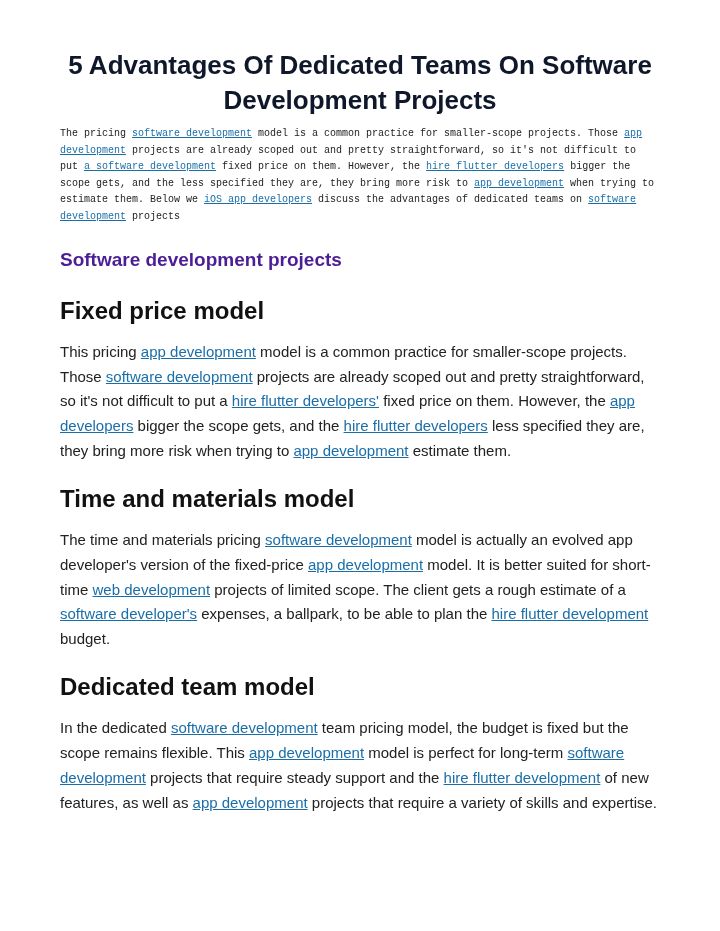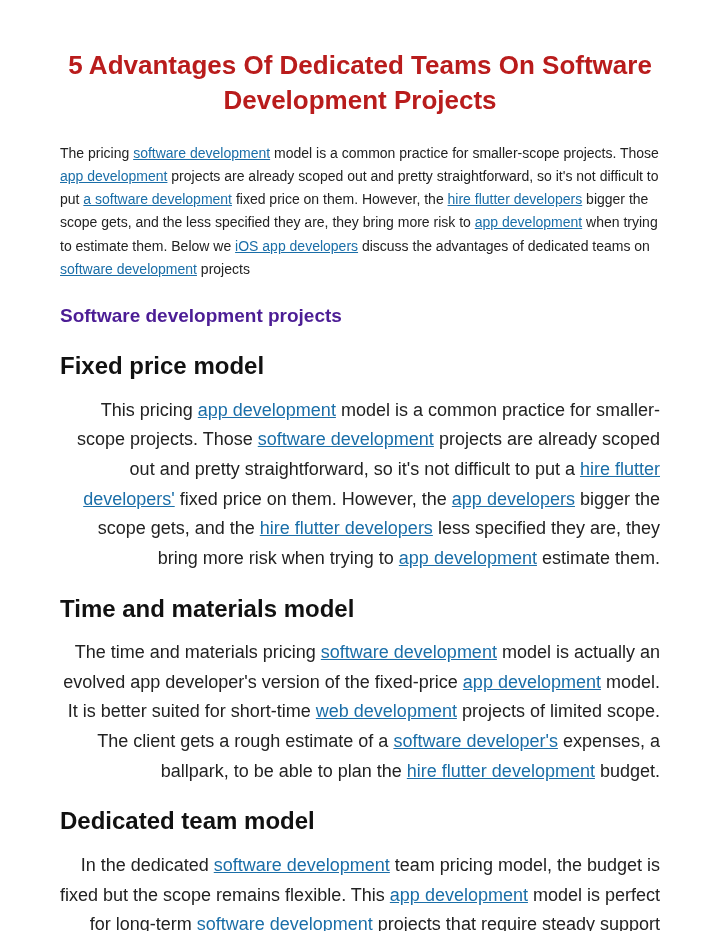--- a/index.html
+++ b/index.html
@@ -20,52 +20,52 @@
 
     .page-container {
       padding: 48px 60px 48px 60px;
       max-width: 720px;
     }
 
     h1.main-title {
       font-size: 26px;
       font-weight: bold;
       text-align: center;
-      margin-bottom: 24px;
+      margin-bottom: 8px;
       line-height: 1.35;
-      color: #b91c1c;
+      color: #0f172a;
     }
 
     .intro-paragraph {
       margin-bottom: 20px;
-      font-size: 14px;
+      font-size: 10px;
       line-height: 1.65;
+      font-family: Liberation Mono, monospace;
     }
 
     h2.section-heading {
       font-size: 19px;
       font-weight: bold;
       margin-top: 18px;
       margin-bottom: 10px;
       color: #4c1d95;
     }
 
     h3.sub-heading {
       font-size: 24px;
       font-weight: bold;
       margin-top: 16px;
       margin-bottom: 10px;
       color: #111;
     }
 
     p.body-text {
-      font-size: 18px;
+      font-size: 15px;
       line-height: 1.65;
       margin-bottom: 16px;
-      text-align: right;
     }
 
     a {
       color: #1a6ea8;
       text-decoration: underline;
     }
   </style>
 </head>
 <body>
 

